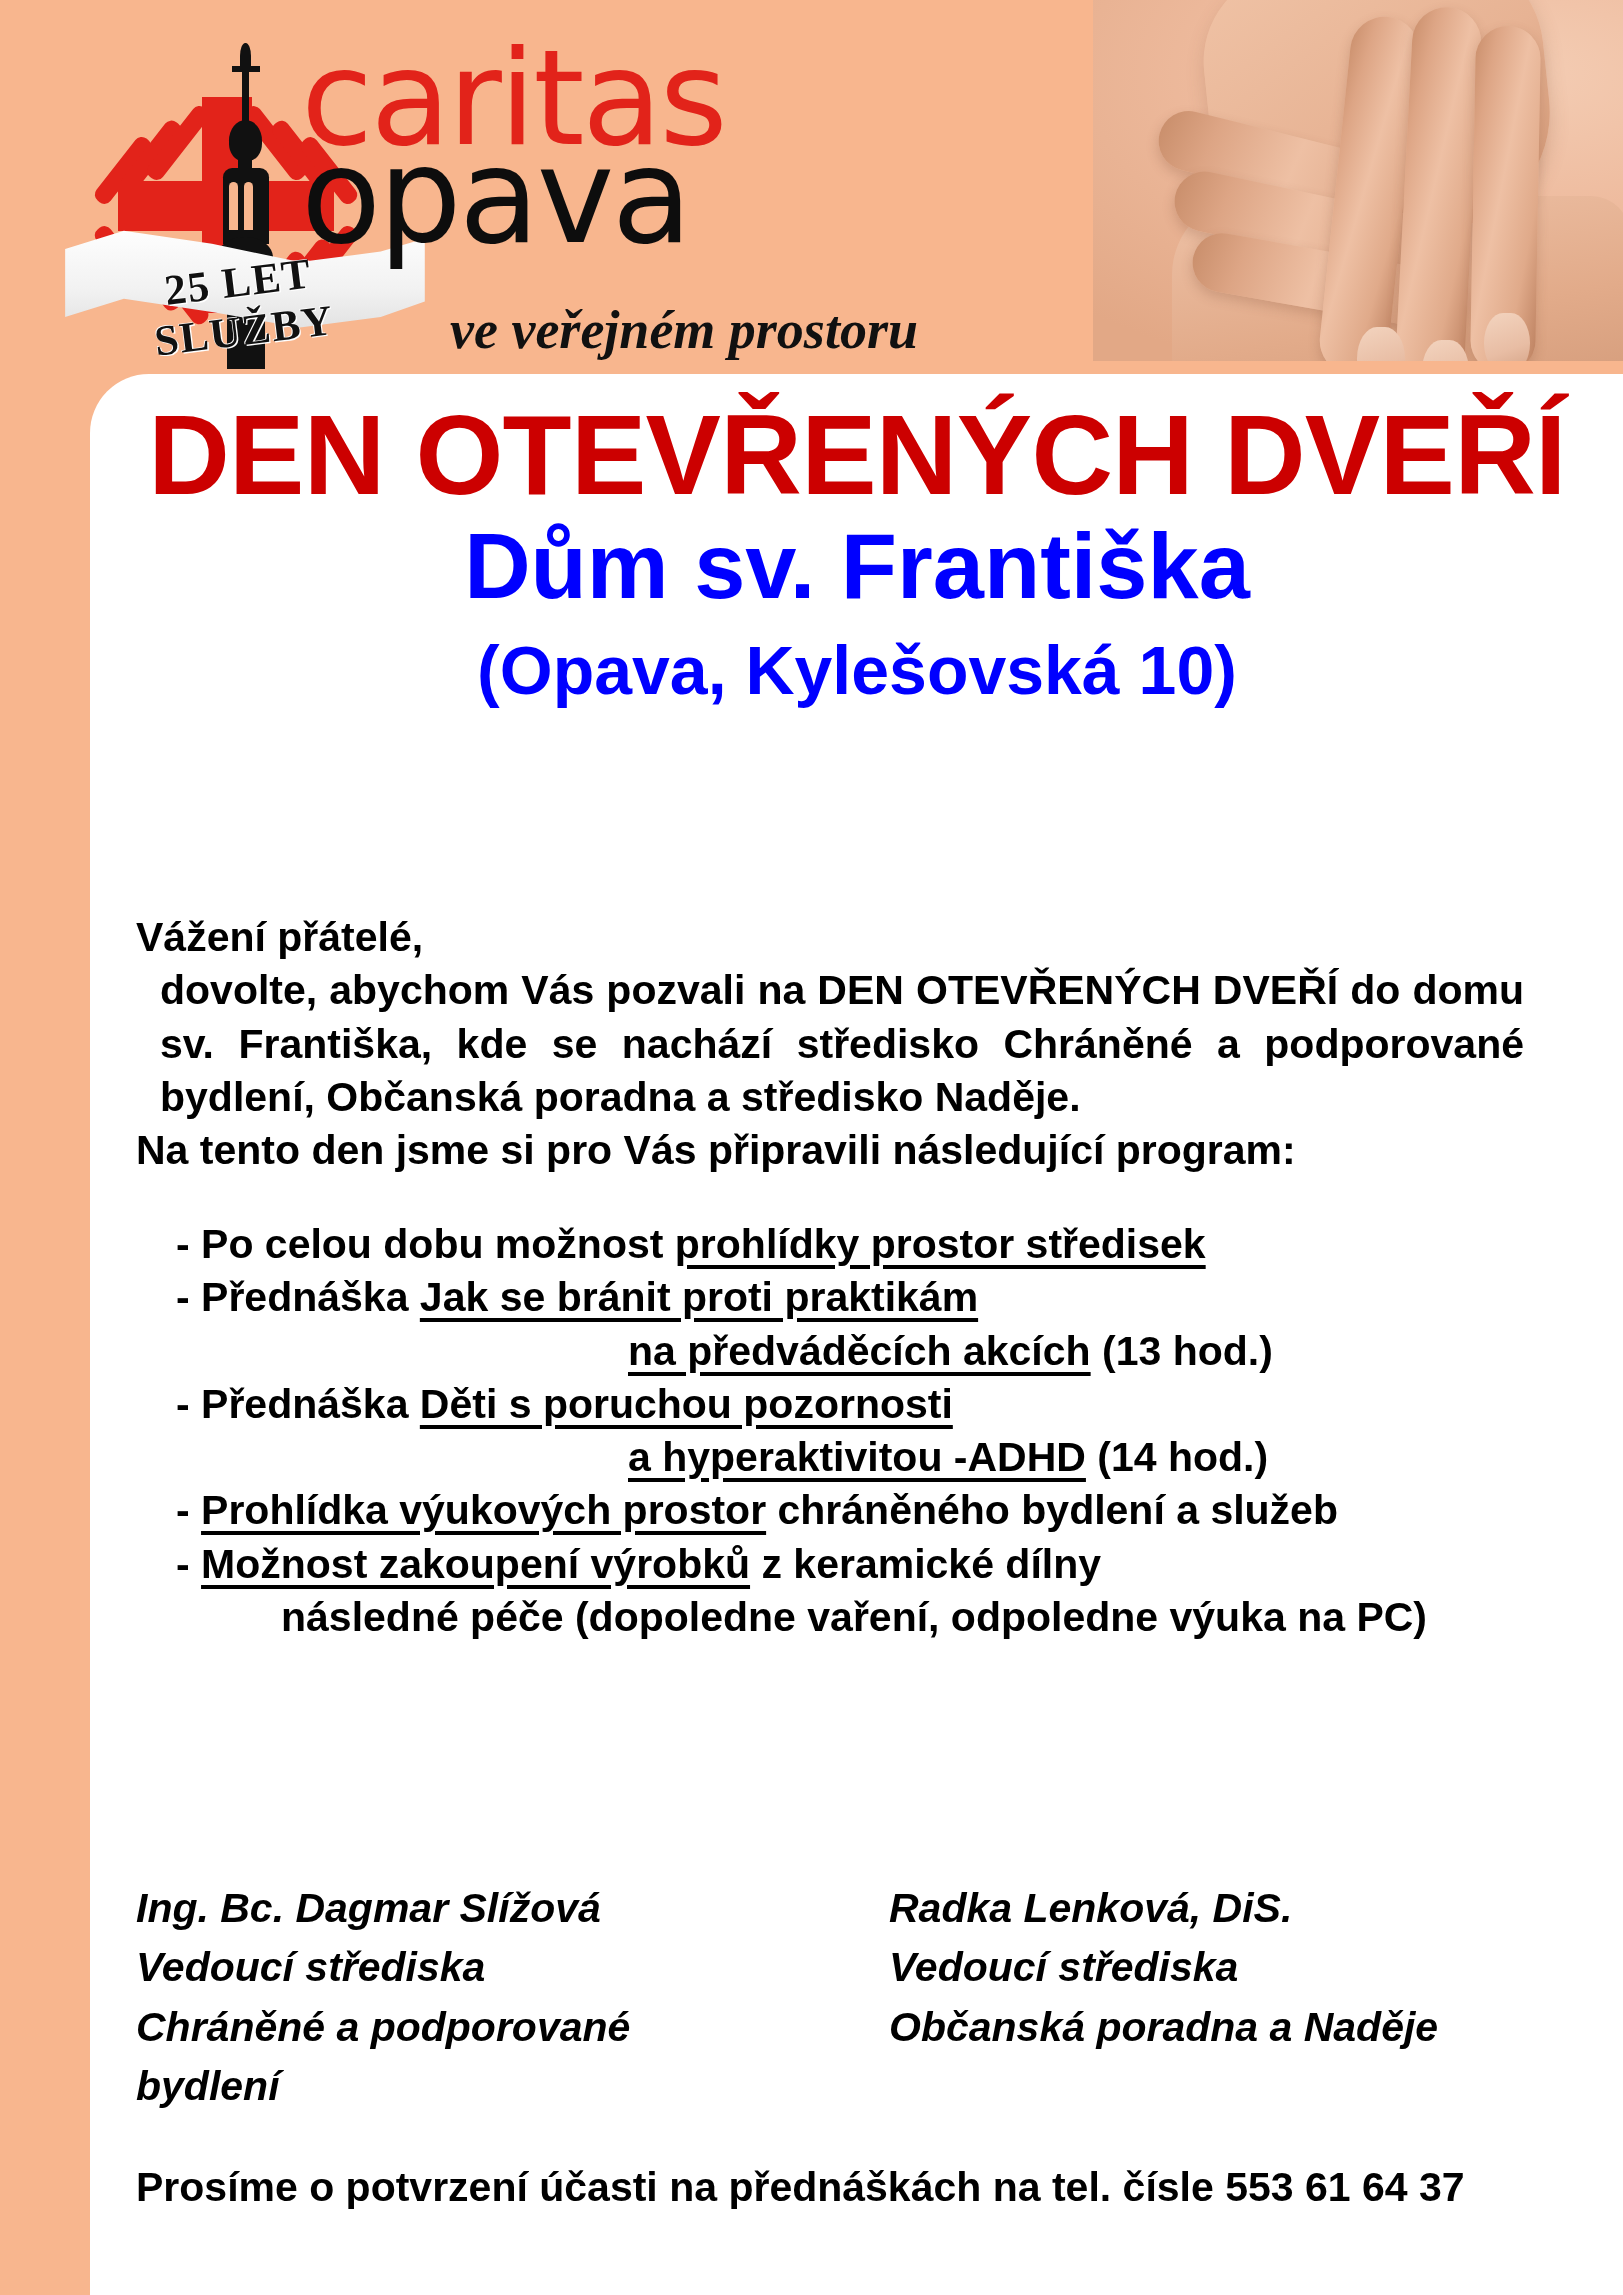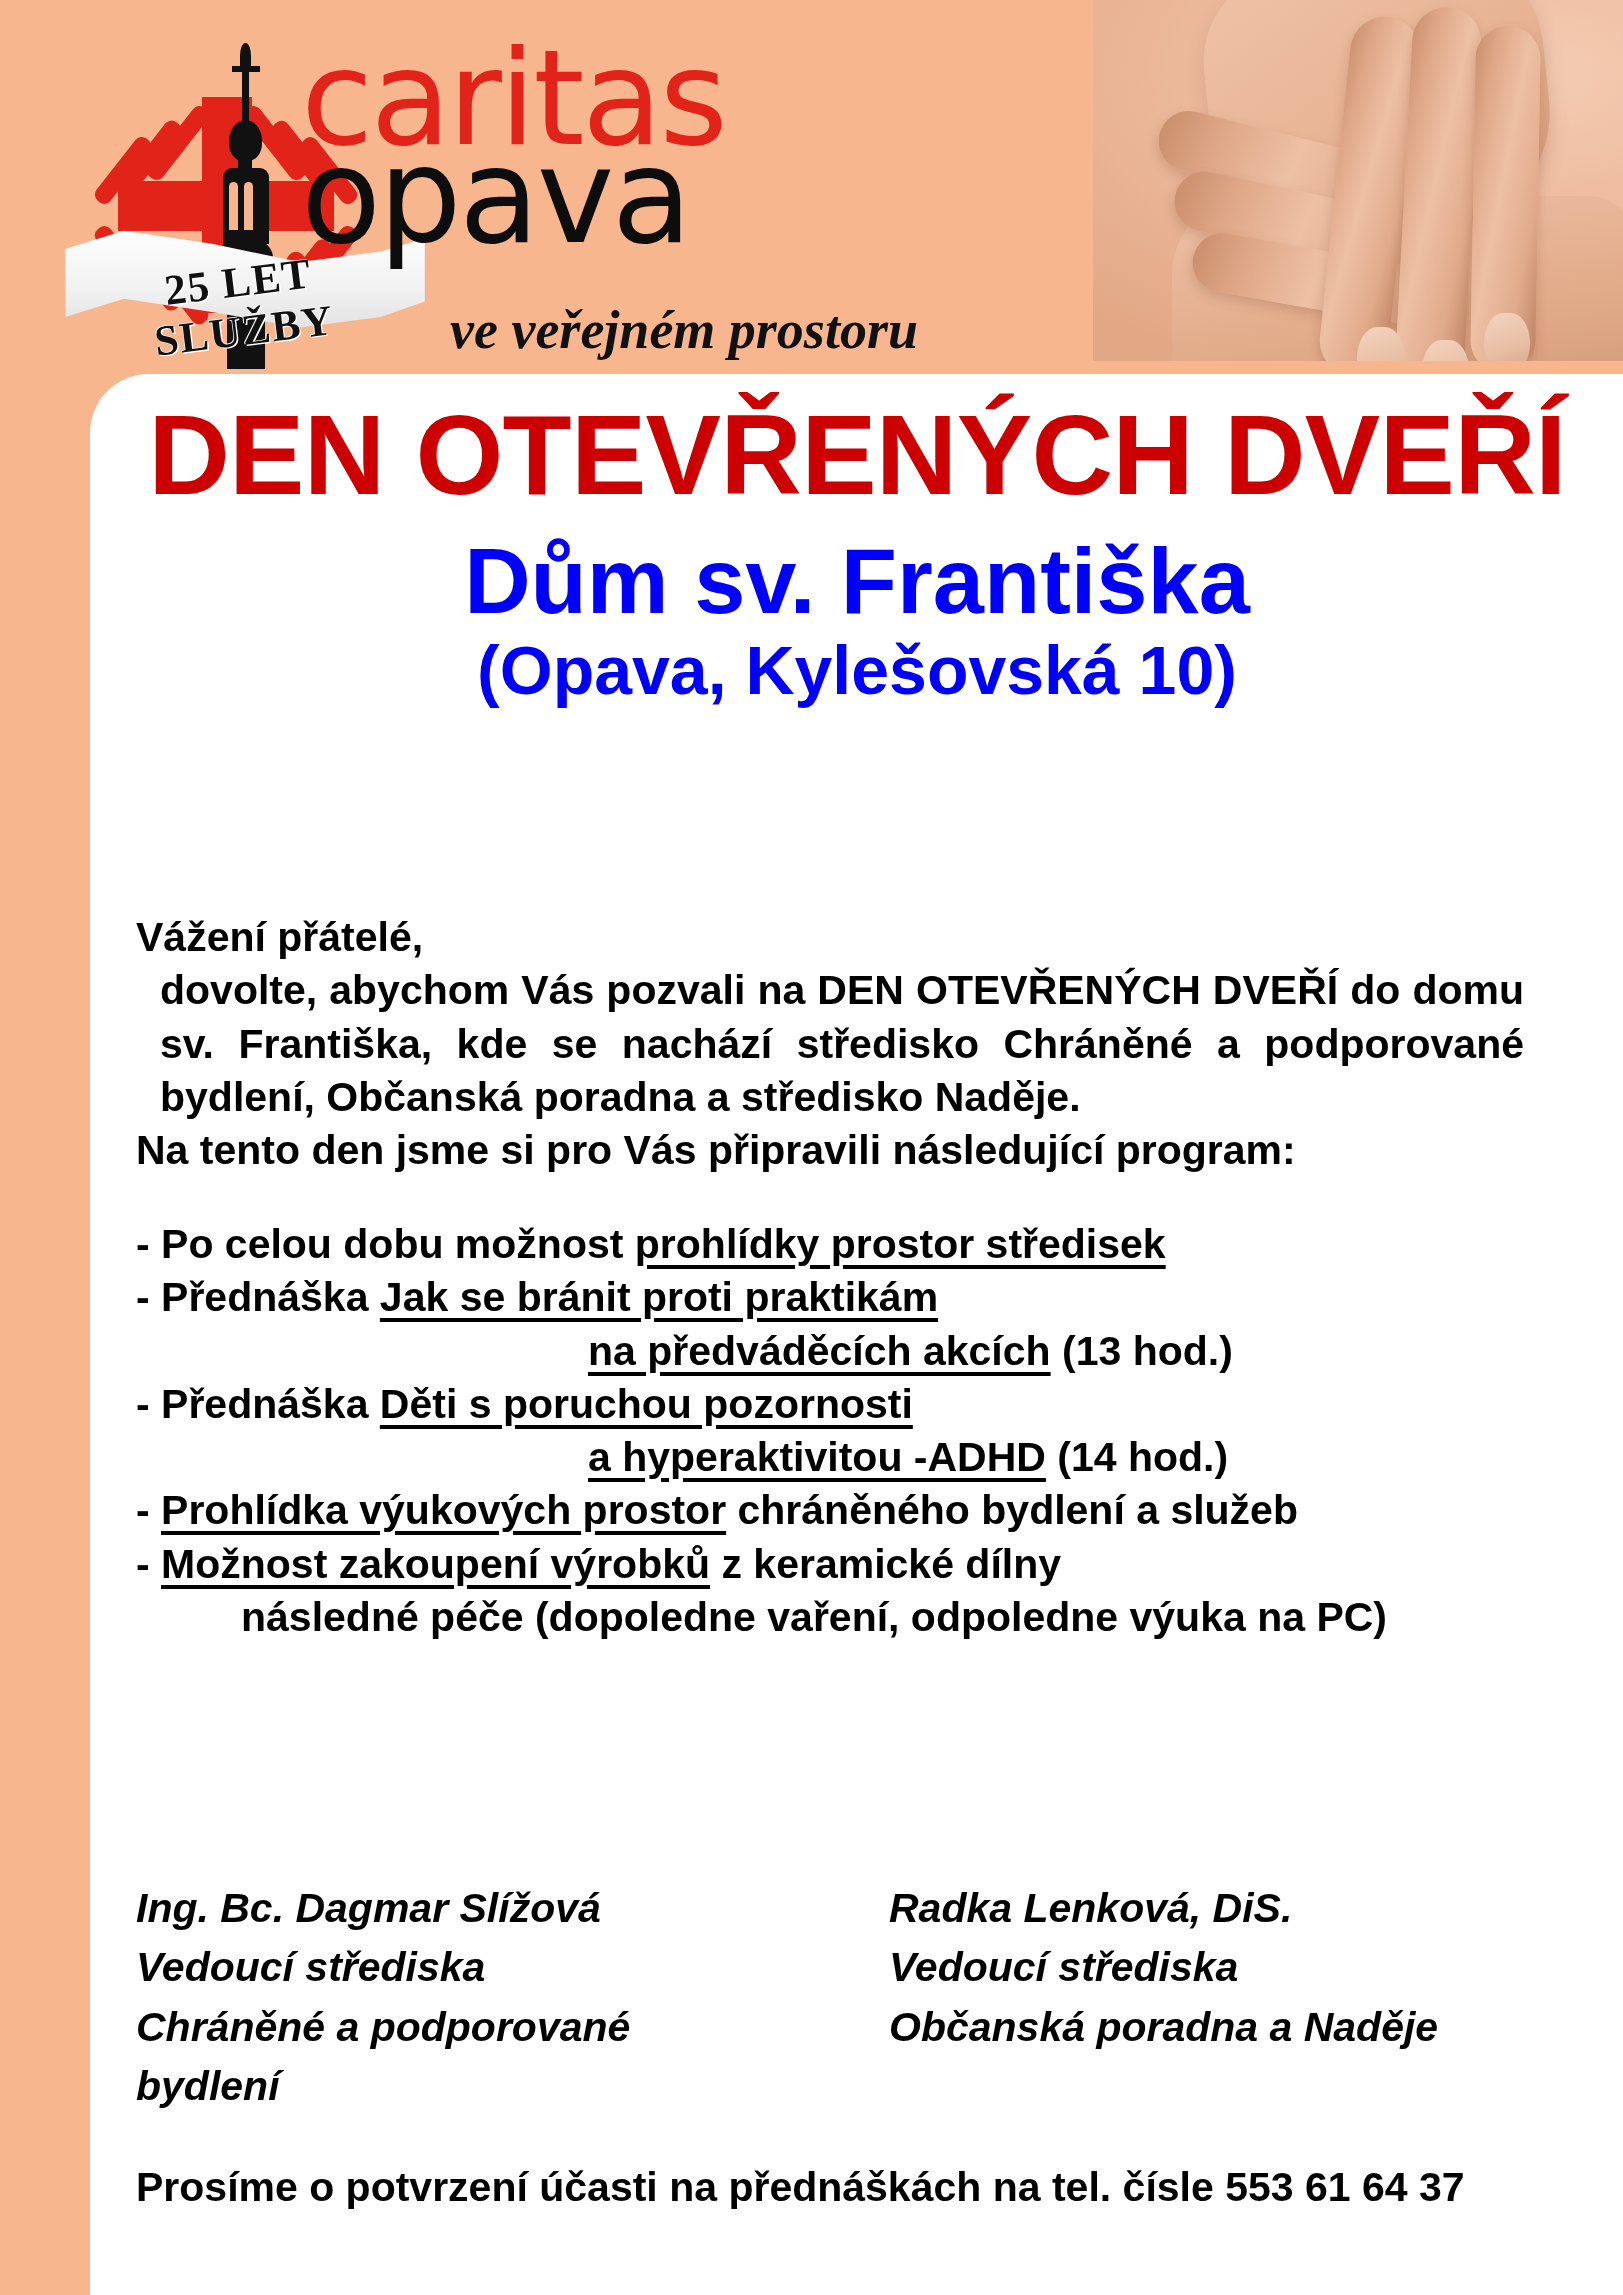--- a/index.html
+++ b/index.html
@@ -234,21 +234,21 @@
     text-align: center;
     color: #CC0000;
     font-weight: bold;
     font-size: 113px;
     letter-spacing: -0.7px;
     font-family: "Liberation Sans", sans-serif;
     line-height: 1.0;
   }
   #title-sub {
     position: absolute;
-    left: 0; top: 161px;
+    left: 0; top: 146px;
     width: 1534px;
     text-align: center;
     color: #0000FF;
     font-weight: bold;
     font-size: 92px;
     line-height: 1.0;
     font-family: "Liberation Sans", sans-serif;
   }
   #title-addr {
     position: absolute;
@@ -280,21 +280,21 @@
     color: #000;
     font-weight: bold;
     font-size: 41px;
     line-height: 1.30;
     font-family: "Liberation Sans", sans-serif;
   }
   #para-intro { top: 537px; }
   #para-intro .justified { text-align: justify; margin-left: 24px; }
   #para-intro .lastline  { text-align: left; }
 
-  #program { top: 844px; }
+  #program { top: 844px; margin-left: 40px; }
   #program .pline { white-space: nowrap; }
   #program .indent1 { padding-left: 452px; }
   #program .indent2 { padding-left: 105px; }
   .u { text-decoration: underline; text-underline-offset: 6.5px; text-decoration-thickness: 3.9px; }
 
   #signatures {
     position: absolute;
     left: 46px;
     top: 1505px;
     width: 1388px;

